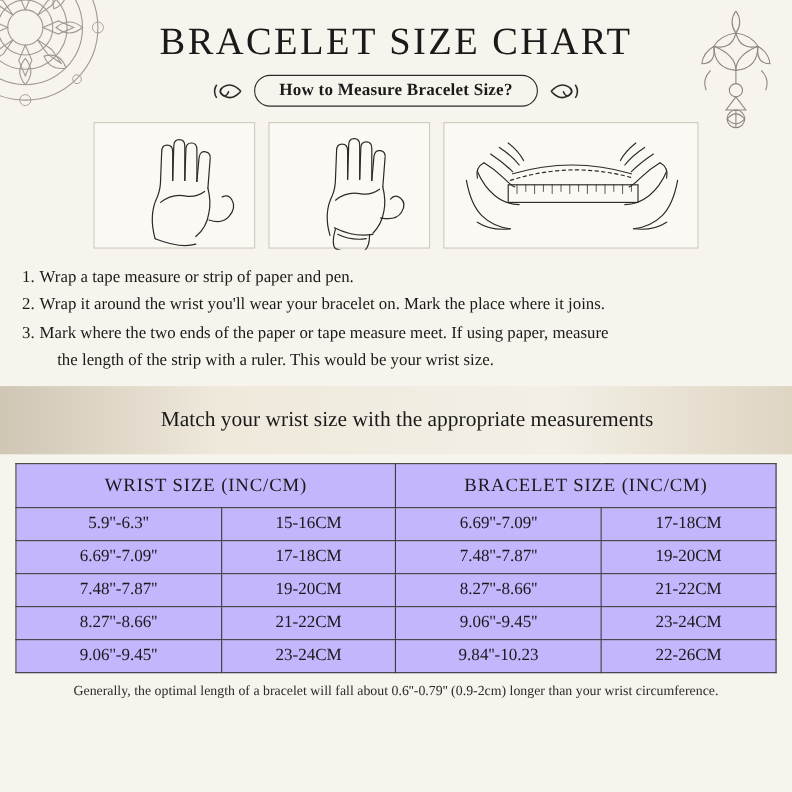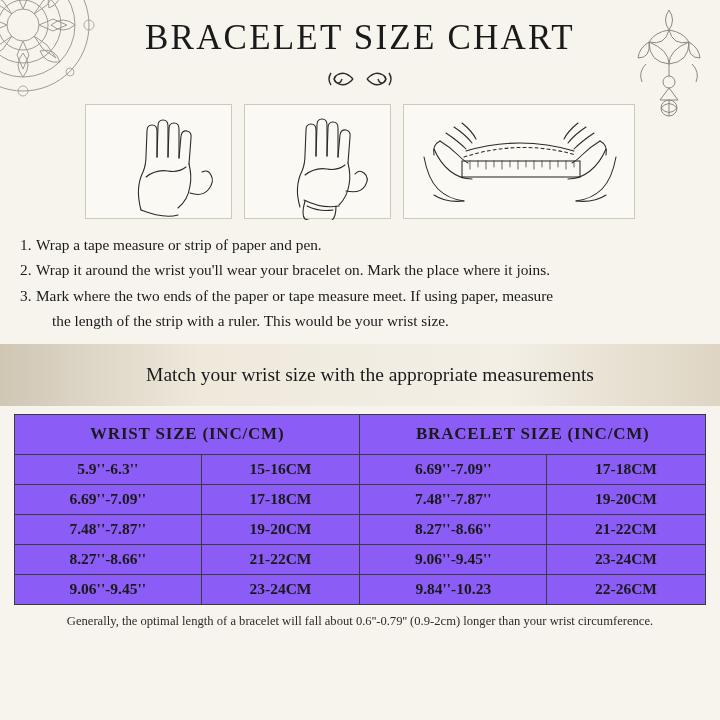--- a/index.html
+++ b/index.html
@@ -128,23 +128,23 @@
   }
   table.size-table {
     width: 100%;
     border-collapse: collapse;
     font-size: 15.5px;
   }
   table.size-table th,
   table.size-table td {
     border: 1px solid #3b3b3b;
     text-align: center;
-    font-weight: bold;
+    font-weight: normal;
     padding: 5px 2px 6px 2px;
-    background: #8b5cf6;
+    background: #c4b5fd;
   }
   table.size-table thead th {
     font-size: 17px;
     letter-spacing: 0.8px;
     padding: 9px 2px 10px 2px;
   }
   .col-a { width: 27%; }
   .col-b { width: 23%; }
   .col-c { width: 27%; }
   .col-d { width: 23%; }
@@ -225,20 +225,21 @@
   <div class="title">BRACELET SIZE CHART</div>
 
   <div class="subtitle-row">
     <svg class="flourish" viewBox="0 0 30 22">
       <g fill="none" stroke="#2a2a2a" stroke-width="1.4">
         <path d="M28 11 q-8 -9 -16 -4 q-5 3 -1 7 q4 3 6 -3"></path>
         <path d="M28 11 q-8 9 -16 4 q-5 -3 -1 -7"></path>
         <path d="M6 5 q-4 6 0 12"></path>
       </g>
     </svg>
+    <div class="pill">How to Measure Bracelet Size?</div>
     <svg class="flourish" viewBox="0 0 30 22">
       <g fill="none" stroke="#2a2a2a" stroke-width="1.4">
         <path d="M2 11 q8 -9 16 -4 q5 3 1 7 q-4 3 -6 -3"></path>
         <path d="M2 11 q8 9 16 4 q5 -3 1 -7"></path>
         <path d="M24 5 q4 6 0 12"></path>
       </g>
     </svg>
   </div>
 
   <div class="figures">

